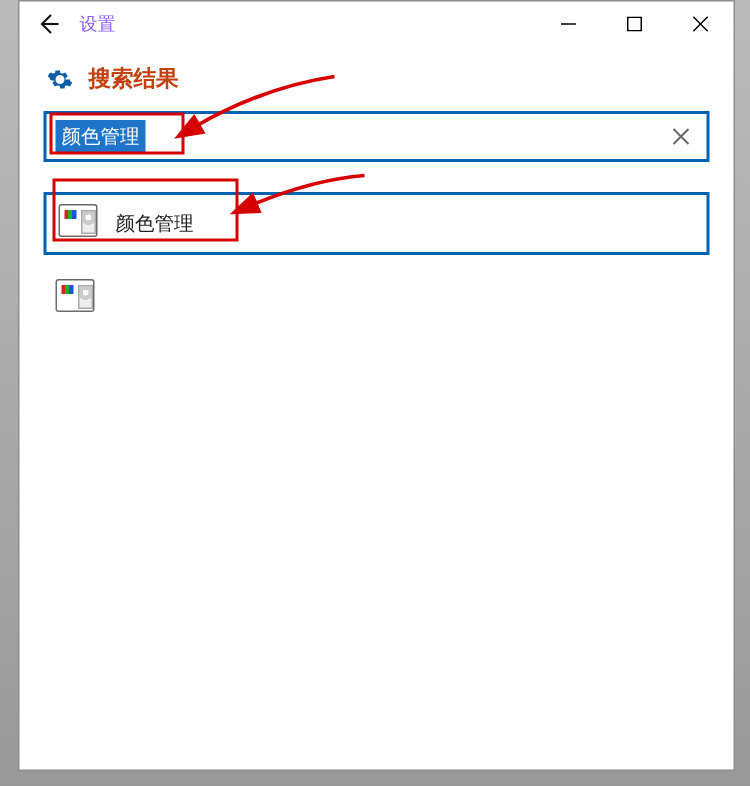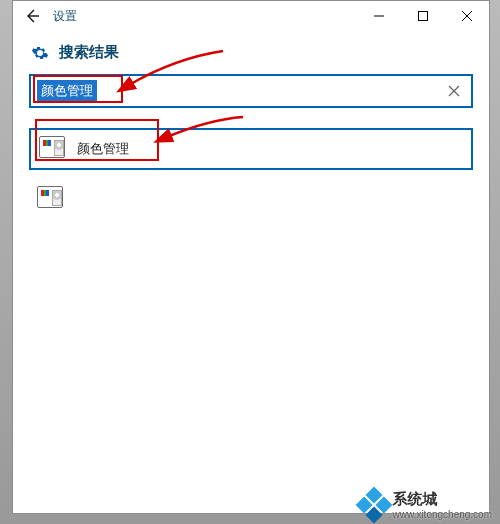--- a/index.html
+++ b/index.html
@@ -4,38 +4,38 @@
 <style>
   * { box-sizing: border-box; margin: 0; padding: 0; }
   html, body { width: 500px; height: 524px; font-family: "Microsoft YaHei", "Segoe UI", sans-serif; background: #b8b8b8; overflow: hidden; }
   .backdrop { width: 500px; height: 524px; background: linear-gradient(#bbb,#999); position: relative; }
   .window {
     position: absolute; left: 12px; top: 0; width: 478px; height: 514px;
     background: #fff; border: 1px solid #8d8d8d;
   }
   .titlebar {
     height: 30px; display: flex; align-items: center; padding: 0 0 0 6px;
-    color: #0c4a6e; font-size: 12px;
+    color: #8b5cf6; font-size: 12px;
   }
   .titlebar .back {
     width: 26px; height: 26px; display: flex; align-items: center; justify-content: center;
     color: #111; cursor: pointer; margin-right: 8px;
   }
   .titlebar .title { flex: 0 0 auto; }
   .titlebar .spacer { flex: 1; }
   .sysbtns { display: flex; }
   .sysbtn {
     width: 44px; height: 30px; display: flex; align-items: center; justify-content: center;
     color: #111; cursor: pointer;
   }
   .sysbtn svg { pointer-events: none; }
   .client { padding: 8px 16px 16px 16px; }
   .heading-row { display: flex; align-items: center; gap: 10px; margin: 4px 0 12px 2px; }
   .gear { width: 18px; height: 18px; color: #1a5fb4; display:flex; align-items:center; justify-content:center; }
-  .heading { font-size: 15px; font-weight: 600; color: #0c4a6e; }
+  .heading { font-size: 15px; font-weight: 600; color: #c2410c; }
   .search-wrap {
     border: 2px solid #0063b1; padding: 0; display: flex; align-items: center;
     height: 34px;
   }
   .search-input-cell {
     flex: 1; height: 100%; display: flex; align-items: center; padding: 0 6px;
   }
   .search-selected {
     background: #1e74c9; color: #fff; font-size: 13px; padding: 2px 4px;
     display: inline-block;
@@ -180,25 +180,13 @@
             <marker id="ah2" markerWidth="10" markerHeight="10" refX="2" refY="3" orient="auto">
               <path d="M0,0 L0,6 L8,3 z" fill="#d60000"></path>
             </marker>
           </defs>
           <path d="M82,6 C55,8 30,16 6,26" stroke="#d60000" stroke-width="2.5" fill="none" marker-end="url(#ah2)"></path>
         </svg>
     </div>
 
   </div>
 
-  <div class="watermark">
-    <div class="wm-logo">
-        <span></span>
-        <span></span>
-        <span></span>
-        <span></span>
-      </div>
-    <div>
-      <span>系统城</span>
-      <span class="wm-sub">www.xitongcheng.com</span>
-    </div>
-  </div>
 </div>
 
 </body></html>

